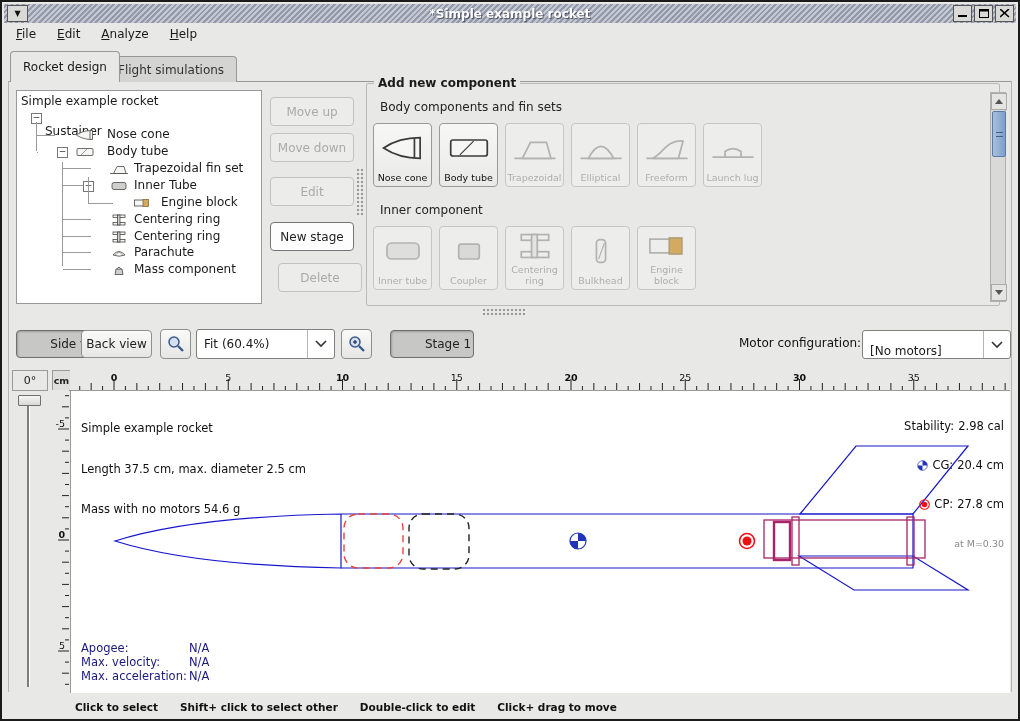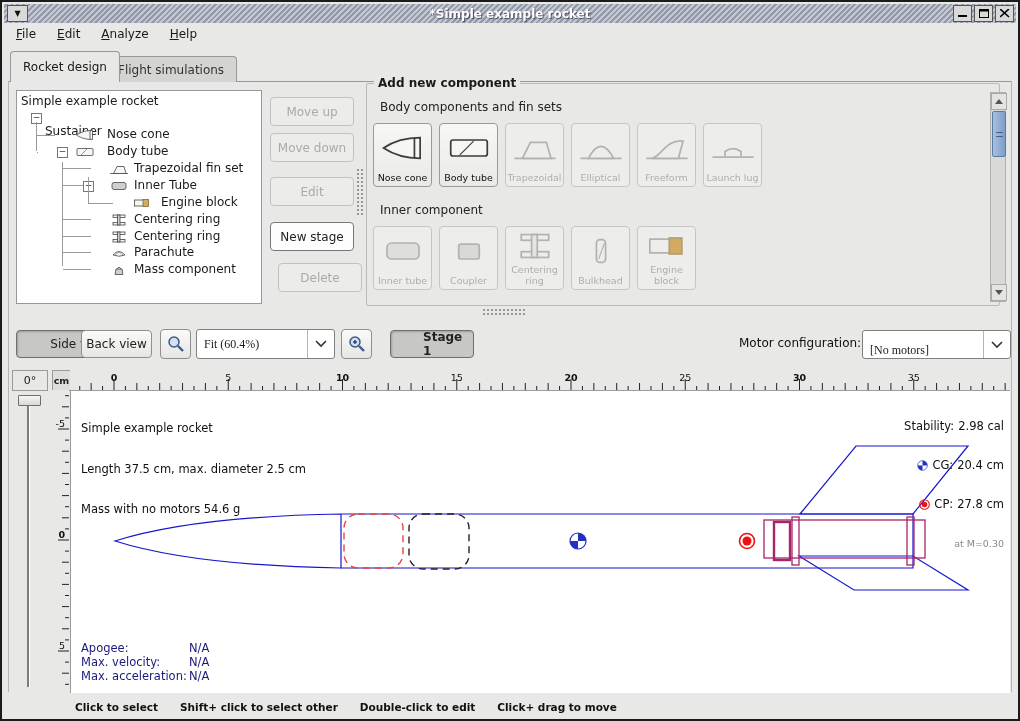--- a/index.html
+++ b/index.html
@@ -71,21 +71,21 @@
   .vthumb{position:absolute;left:1px;width:12px;background:linear-gradient(90deg,#a8c0dc,#7d9fc9);
     border:1px solid #5a7aa6;border-radius:2px;display:flex;align-items:center;justify-content:center;}
   .grip{width:7px;border-top:1px solid #44608a;border-bottom:1px solid #44608a;height:3px;}
   
   .dots-h{position:absolute;left:480px;top:306px;width:44px;height:8px;
     background-image:radial-gradient(#98989b 1px,transparent 1.2px);background-size:4px 4px;}
   .dots-v{position:absolute;left:354px;top:166px;width:8px;height:48px;
     background-image:radial-gradient(#98989b 1px,transparent 1.2px);background-size:4px 4px;}
   
   .combo{position:absolute;background:#fff;border:1px solid #80807e;border-radius:3px;
-    display:flex;align-items:center;font-size:12px;font-family:Liberation Serif, serif;}
+    display:flex;align-items:center;font-size:12px;}
   .combo .val{padding-left:7px;flex:1;}
   .combo .arrow{width:26px;align-self:stretch;border-left:1px solid #b5b5b3;
     display:flex;align-items:center;justify-content:center;}
   .tool-label{position:absolute;font-size:12px;color:#111;}
   
   .rot-box{position:absolute;left:10px;top:368px;width:34px;height:19px;border:1px solid #9a9a98;
     display:flex;align-items:center;justify-content:center;font-size:11px;background:#e8e8e6;}
   .slider-track{position:absolute;left:25px;top:393px;width:2px;height:292px;
     background:#7c7c7a;border-right:1px solid #fff;}
   .slider-handle{position:absolute;left:16px;top:393px;width:21px;height:9px;
@@ -397,21 +397,21 @@
   <div class="btn" style="left:339px;top:327px;width:29px;height:28px;">
       <span id="mag2">
         <svg width="20" height="20" viewBox="0 0 20 20">
           <circle cx="8" cy="8" r="5" fill="#d5dfee" stroke="#3a5a8a" stroke-width="1.5"></circle>
           <line x1="12" y1="12" x2="17" y2="17" stroke="#3a5a8a" stroke-width="2.4"></line>
           <line x1="6" y1="8" x2="10" y2="8" stroke="#24407a" stroke-width="1.4"></line>
           <line x1="8" y1="6" x2="8" y2="10" stroke="#24407a" stroke-width="1.4"></line>
         </svg>
       </span>
     </div>
-  <div class="btn pressed" style="left:388px;top:328px;width:50px;height:26px;font-weight:bold;">Stage 1</div>
+  <div class="btn pressed" style="left:388px;top:328px;width:50px;height:26px;">Stage 1</div>
   <div class="tool-label" style="left:737px;top:334px;">Motor configuration:</div>
   <div class="combo" style="left:860px;top:328px;width:147px;height:27px;align-items:flex-end;">
     <span class="val">[No motors]</span>
     <span class="arrow">
         <svg width="12" height="8">
           <path d="M1,1 L6,6 L11,1" fill="none" stroke="#333" stroke-width="1.6"></path>
         </svg>
       </span>
   </div>
 </div>

